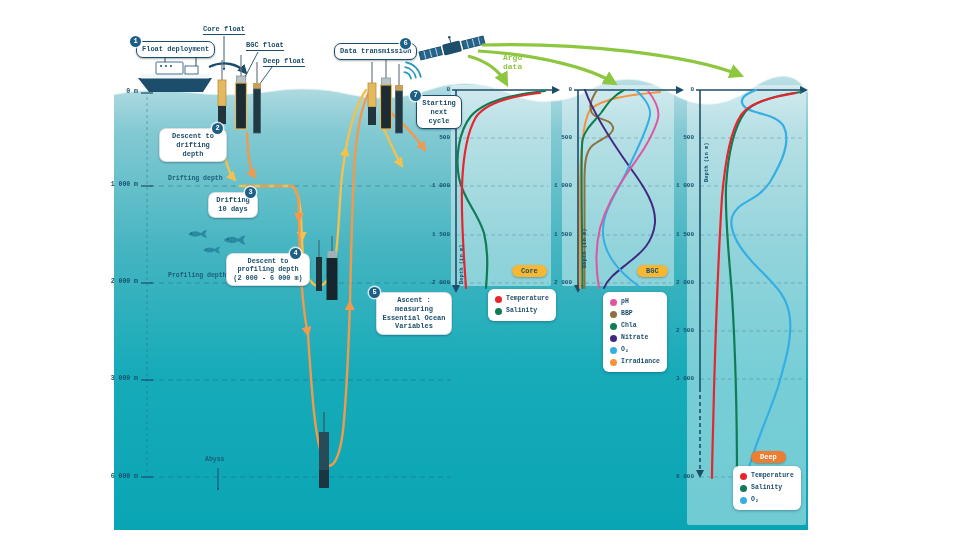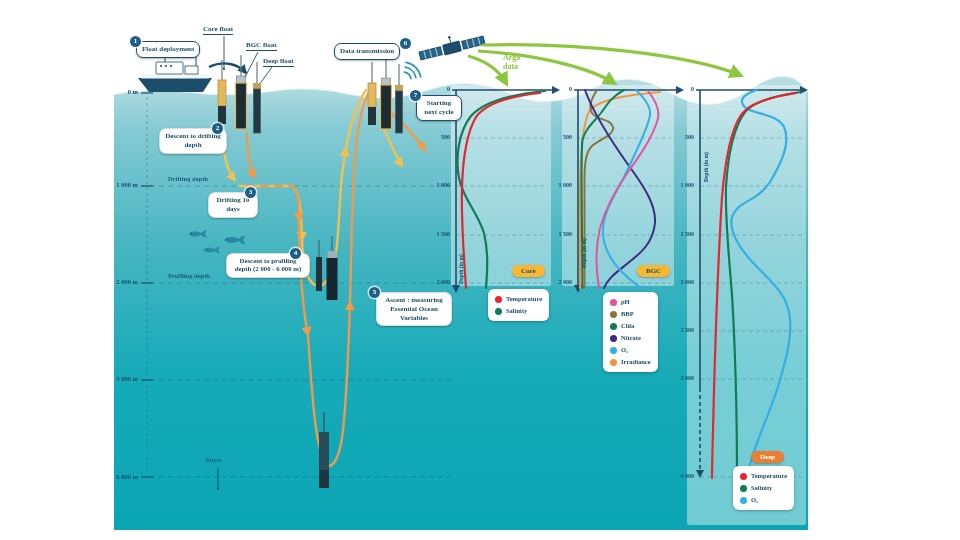--- a/index.html
+++ b/index.html
@@ -1,17 +1,17 @@
 <!DOCTYPE html>
 <html><head>
 <meta charset="utf-8">
 <style>
   html,body{margin:0;padding:0;background:#fff;}
   .stage{position:relative;width:960px;height:540px;background:#fff;overflow:hidden;
-         font-family:Liberation Serif, serif;color:#1c4e6b;}
+         font-family:Liberation Mono, monospace;color:#1c4e6b;}
   .stage svg{position:absolute;left:0;top:0;}
   .lbl{position:absolute;background:#fff;border-radius:7px;padding:3px 5px;
        font-size:7px;font-weight:bold;color:#1c4e6b;text-align:center;line-height:1.25;
        border:1px solid rgba(28,78,107,.18);box-shadow:0 1px 2px rgba(0,40,60,.35);}
   .lbl.outlined{border:1.2px solid #1c4e6b;}
   .num{position:absolute;width:11px;height:11px;border-radius:50%;background:#1e5f85;
        color:#fff;font-size:7px;font-weight:bold;text-align:center;line-height:11px;
        box-shadow:0 0 0 1.5px rgba(255,255,255,.75);z-index:5;}
   .flabel{position:absolute;font-size:7px;font-weight:bold;color:#1c4e6b;
           border-bottom:1.5px solid #1c4e6b;padding-bottom:1px;white-space:nowrap;}

